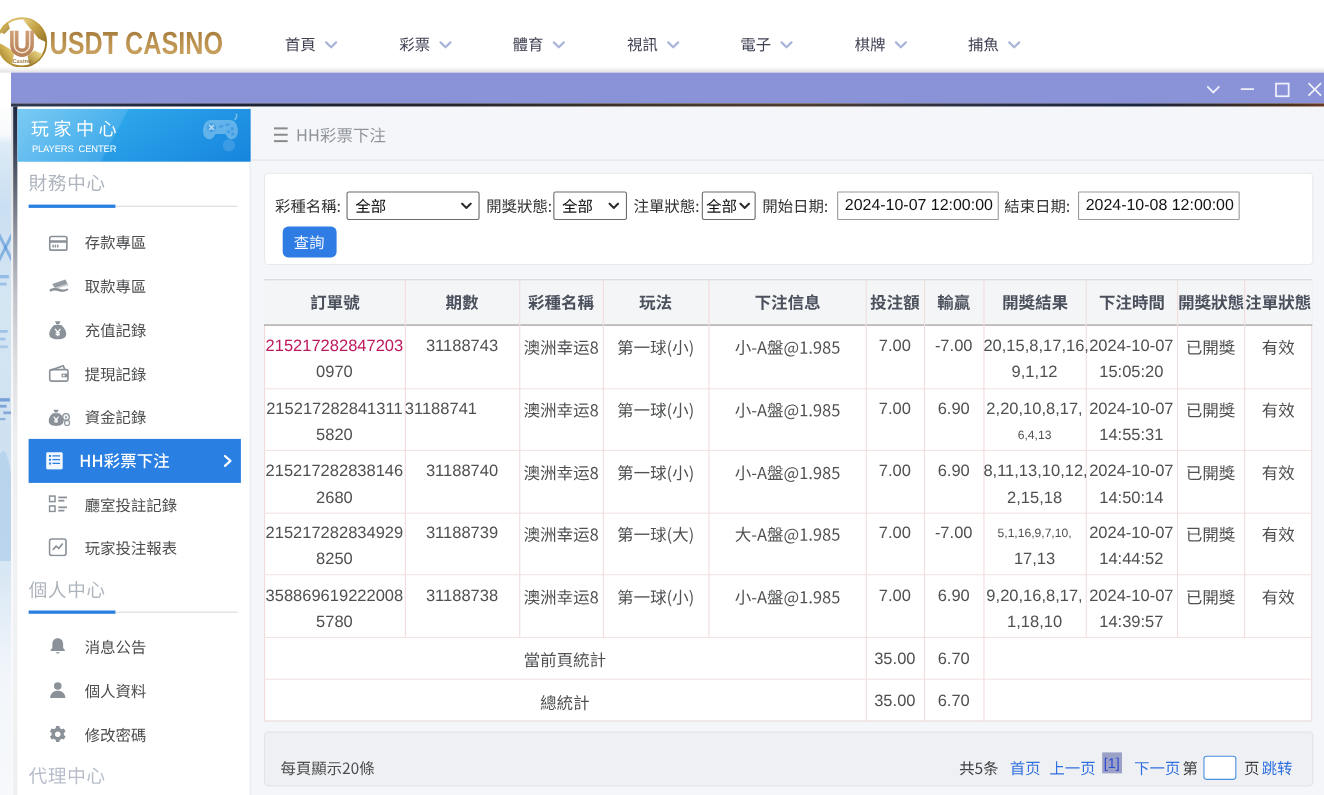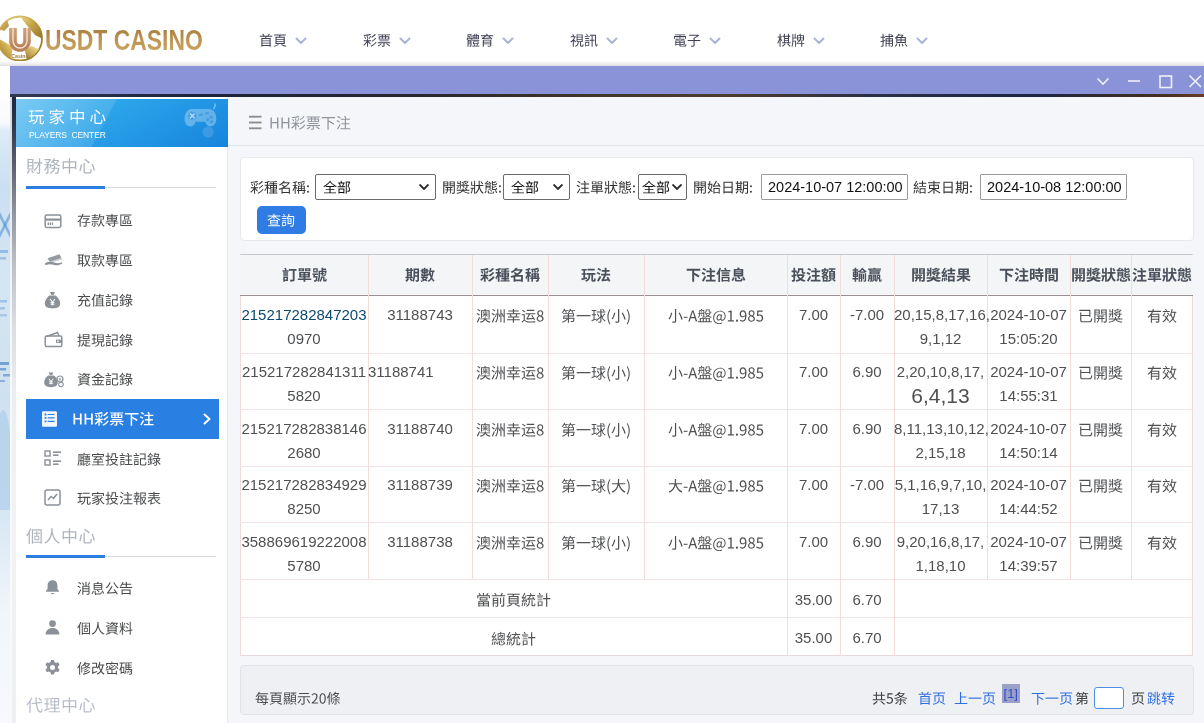--- a/index.html
+++ b/index.html
@@ -724,21 +724,21 @@
     <svg width="60" height="20" viewBox="0 0 60 20" style="overflow:visible">
       <g fill="#4a505c" transform="translate(0,14.5) scale(0.015000,-0.015000)">
         <use href="#gb6ce8" x="0"></use>
         <use href="#gb55ae" x="1000"></use>
         <use href="#gb72c0" x="2000"></use>
         <use href="#gb614b" x="3000"></use>
       </g>
     </svg>
   </div>
 <div class="abs" style="left:240px;top:304.4px;width:128px;
-text-align:center;font-size:15px;color:#0c4a6e;font-weight:normal;line-height:22px">215217282847203</div>
+text-align:center;font-size:15px;color:#be185d;font-weight:normal;line-height:22px">215217282847203</div>
 <div class="abs" style="left:240px;top:328.4px;width:128px;
 text-align:center;font-size:15px;color:#4f5052;font-weight:normal;line-height:22px">0970</div>
 <div class="abs" style="left:368px;top:304.4px;width:104px;
 text-align:center;font-size:15px;color:#4f5052;font-weight:normal;line-height:22px">31188743</div>
 <div style="position:absolute;left:475.8px;top:307.1px">
     <svg width="69" height="20" viewBox="0 0 69 20" style="overflow:visible">
       <g fill="#4f5052" transform="translate(0,14.5) scale(0.015000,-0.015000)">
         <use href="#gr6fb3" x="0"></use>
         <use href="#gr6d32" x="1000"></use>
         <use href="#gr5e78" x="2000"></use>
@@ -849,21 +849,21 @@
       </g>
     </svg>
   </div>
 <div class="abs" style="left:787px;top:361.4px;width:53px;
 text-align:center;font-size:15px;color:#4f5052;font-weight:normal;line-height:22px">7.00</div>
 <div class="abs" style="left:840px;top:361.4px;width:54px;
 text-align:center;font-size:15px;color:#4f5052;font-weight:normal;line-height:22px">6.90</div>
 <div class="abs" style="left:894px;top:361.4px;width:93px;
 text-align:center;font-size:15px;color:#4f5052;font-weight:normal;line-height:22px">2,20,10,8,17,</div>
 <div class="abs" style="left:894px;top:385.4px;width:93px;
-text-align:center;font-size:21px;color:#4f5052;font-weight:normal;line-height:22px">6,4,13</div>
+text-align:center;font-size:11px;color:#4f5052;font-weight:normal;line-height:22px">6,4,13</div>
 <div class="abs" style="left:987px;top:361.4px;width:83px;
 text-align:center;font-size:15px;color:#4f5052;font-weight:normal;line-height:22px">2024-10-07</div>
 <div class="abs" style="left:987px;top:385.4px;width:83px;
 text-align:center;font-size:15px;color:#4f5052;font-weight:normal;line-height:22px">14:55:31</div>
 <div style="position:absolute;left:1078.0px;top:364.1px">
     <svg width="46" height="20" viewBox="0 0 46 20" style="overflow:visible">
       <g fill="#4f5052" transform="translate(0,14.5) scale(0.015000,-0.015000)">
         <use href="#gr5df2" x="0"></use>
         <use href="#gr958b" x="1000"></use>
         <use href="#gr734e" x="2000"></use>
@@ -995,21 +995,21 @@
         <use href="#gr38" x="5289"></use>
         <use href="#gr35" x="5844"></use>
       </g>
     </svg>
   </div>
 <div class="abs" style="left:787px;top:474.4px;width:53px;
 text-align:center;font-size:15px;color:#4f5052;font-weight:normal;line-height:22px">7.00</div>
 <div class="abs" style="left:840px;top:474.4px;width:54px;
 text-align:center;font-size:15px;color:#4f5052;font-weight:normal;line-height:22px">-7.00</div>
 <div class="abs" style="left:894px;top:474.4px;width:93px;
-text-align:center;font-size:15px;color:#4f5052;font-weight:normal;line-height:22px">5,1,16,9,7,10,</div>
+text-align:center;font-size:11px;color:#4f5052;font-weight:normal;line-height:22px">5,1,16,9,7,10,</div>
 <div class="abs" style="left:894px;top:498.4px;width:93px;
 text-align:center;font-size:15px;color:#4f5052;font-weight:normal;line-height:22px">17,13</div>
 <div class="abs" style="left:987px;top:474.4px;width:83px;
 text-align:center;font-size:15px;color:#4f5052;font-weight:normal;line-height:22px">2024-10-07</div>
 <div class="abs" style="left:987px;top:498.4px;width:83px;
 text-align:center;font-size:15px;color:#4f5052;font-weight:normal;line-height:22px">14:44:52</div>
 <div style="position:absolute;left:1078.0px;top:477.1px">
     <svg width="46" height="20" viewBox="0 0 46 20" style="overflow:visible">
       <g fill="#4f5052" transform="translate(0,14.5) scale(0.015000,-0.015000)">
         <use href="#gr5df2" x="0"></use>

